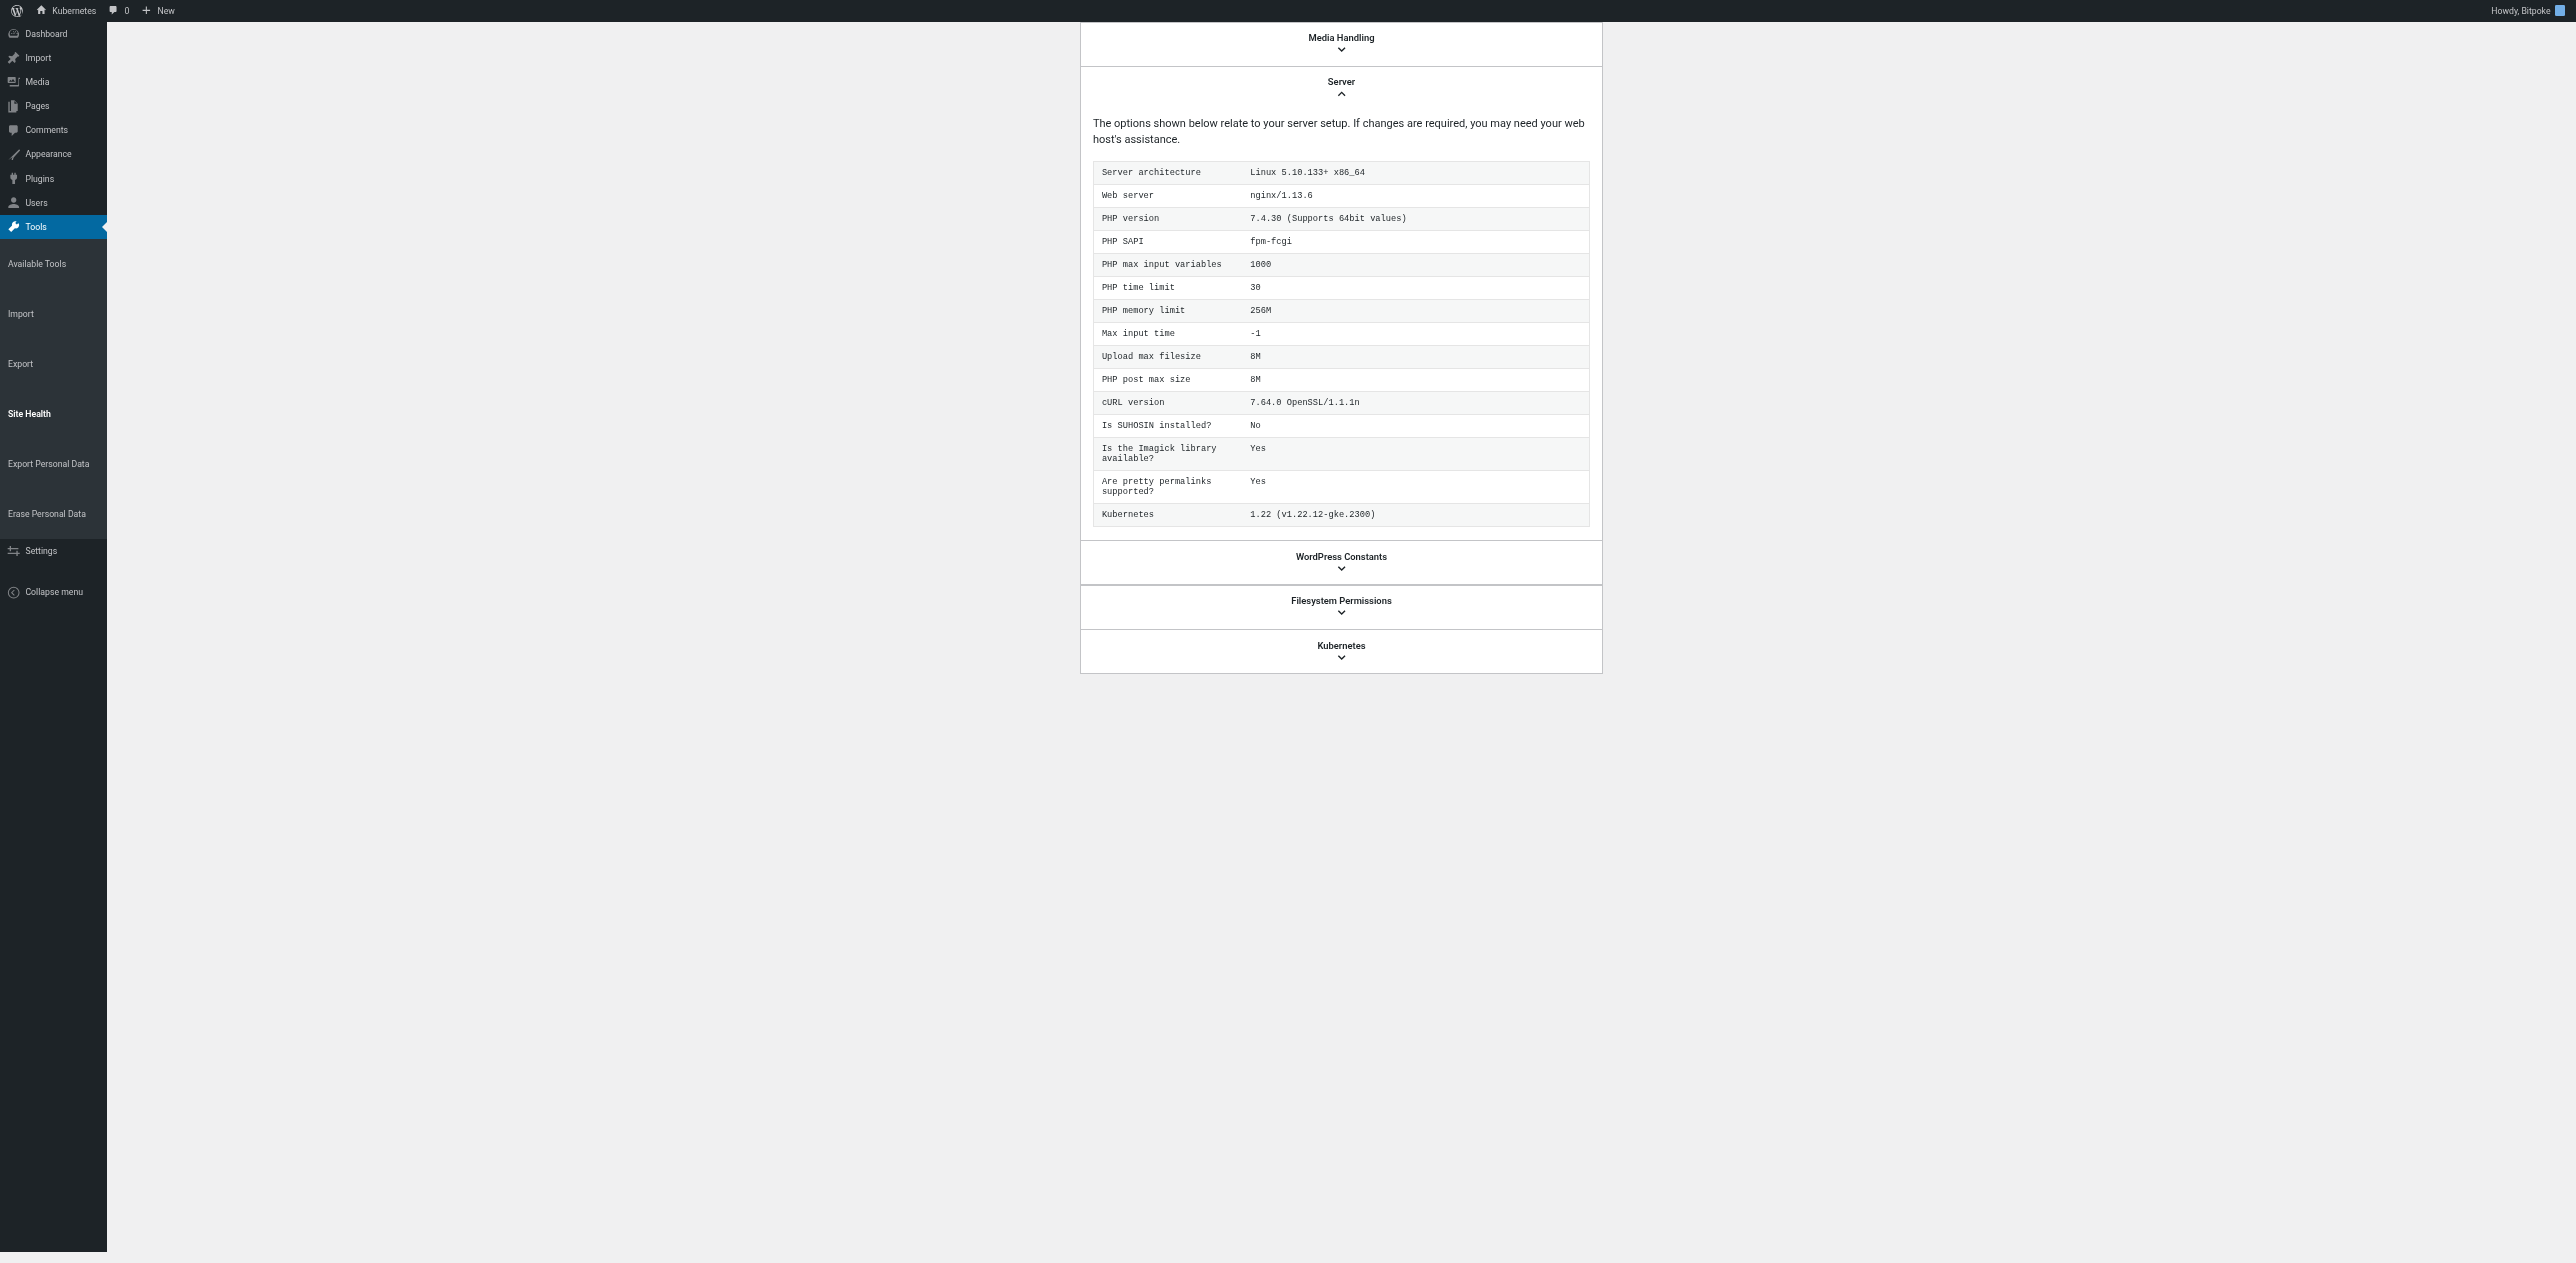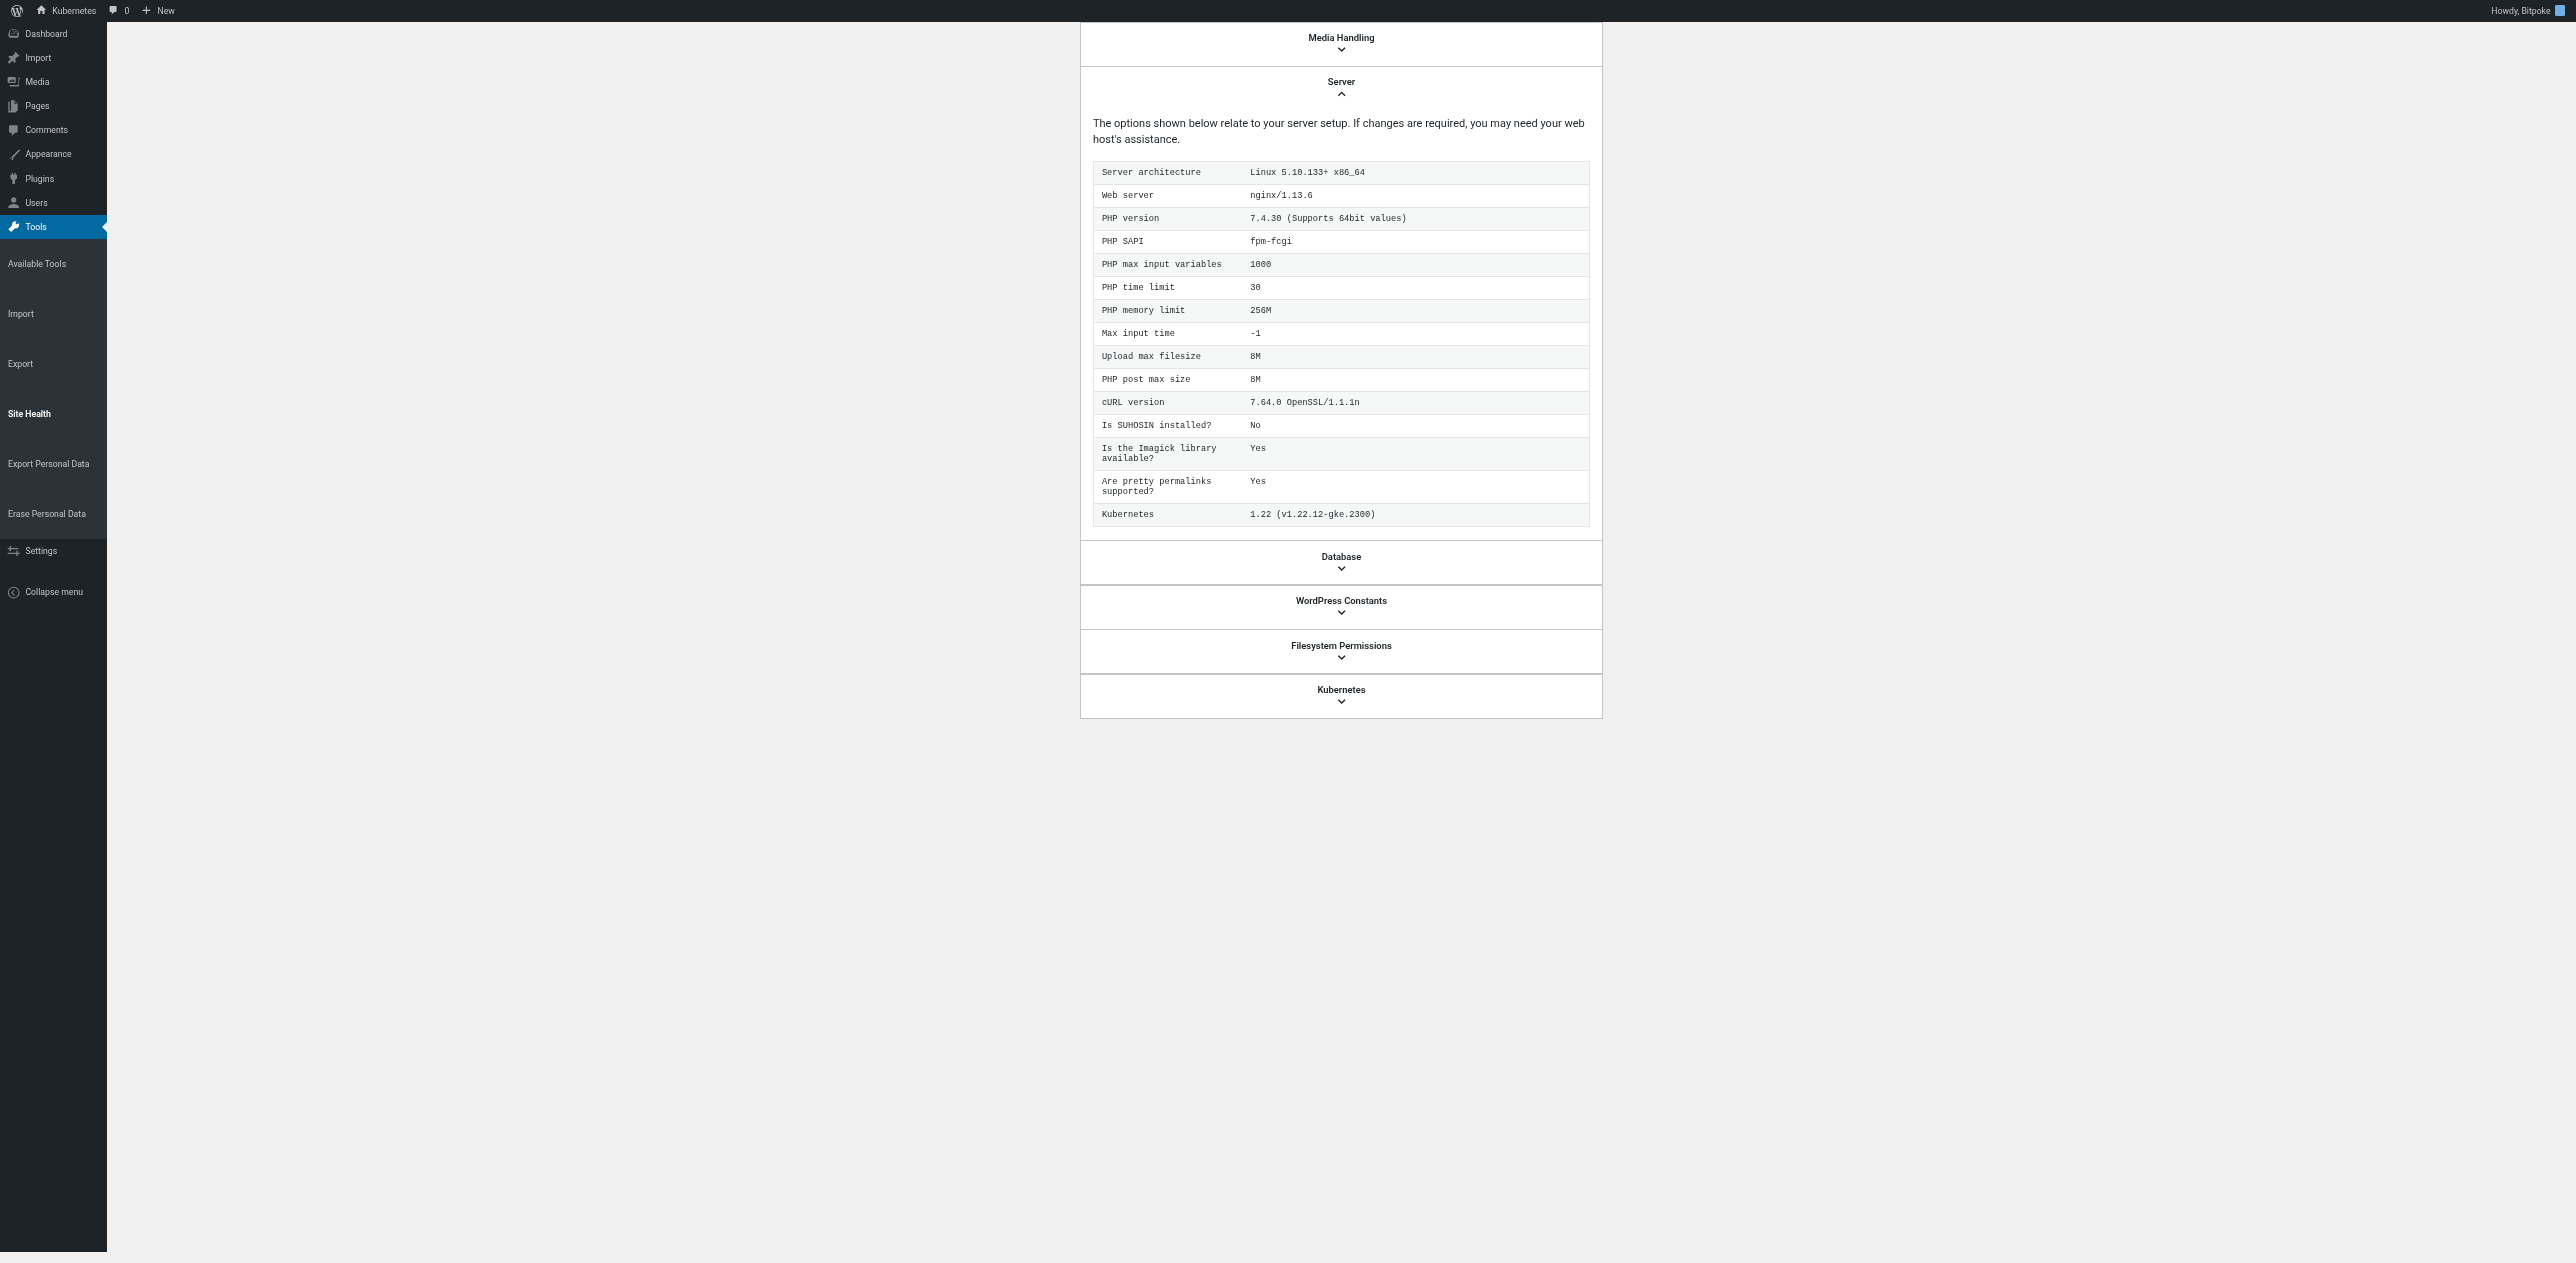--- a/index.html
+++ b/index.html
@@ -272,59 +272,49 @@
               </tr>
               <tr>
                 <td>Kubernetes</td>
                 <td>1.22 (v1.22.12-gke.2300)</td>
               </tr>
             </tbody>
         </table>
       </div>
     </div>
 
-    <div class="panel">
-      <div class="panel-header">
-        <span>Database</span>
+
+    <div class="panel">
+      <div class="panel-header">
+        <span>WordPress Constants</span>
         <span class="chev">
             <svg viewBox="0 0 20 20" width="13.4" height="13.4">
               <path d="M5 7l5 5 5-5" fill="none" stroke="currentColor" stroke-width="2"></path>
             </svg>
           </span>
       </div>
     </div>
 
     <div class="panel">
       <div class="panel-header">
-        <span>WordPress Constants</span>
+        <span>Filesystem Permissions</span>
         <span class="chev">
             <svg viewBox="0 0 20 20" width="13.4" height="13.4">
               <path d="M5 7l5 5 5-5" fill="none" stroke="currentColor" stroke-width="2"></path>
             </svg>
           </span>
       </div>
     </div>
 
     <div class="panel">
       <div class="panel-header">
-        <span>Filesystem Permissions</span>
+        <span>Kubernetes</span>
         <span class="chev">
             <svg viewBox="0 0 20 20" width="13.4" height="13.4">
               <path d="M5 7l5 5 5-5" fill="none" stroke="currentColor" stroke-width="2"></path>
             </svg>
           </span>
       </div>
     </div>
 
-    <div class="panel">
-      <div class="panel-header">
-        <span>Kubernetes</span>
-        <span class="chev">
-            <svg viewBox="0 0 20 20" width="13.4" height="13.4">
-              <path d="M5 7l5 5 5-5" fill="none" stroke="currentColor" stroke-width="2"></path>
-            </svg>
-          </span>
-      </div>
-    </div>
-
   </div>
 </div>
 
 
 </body></html>

